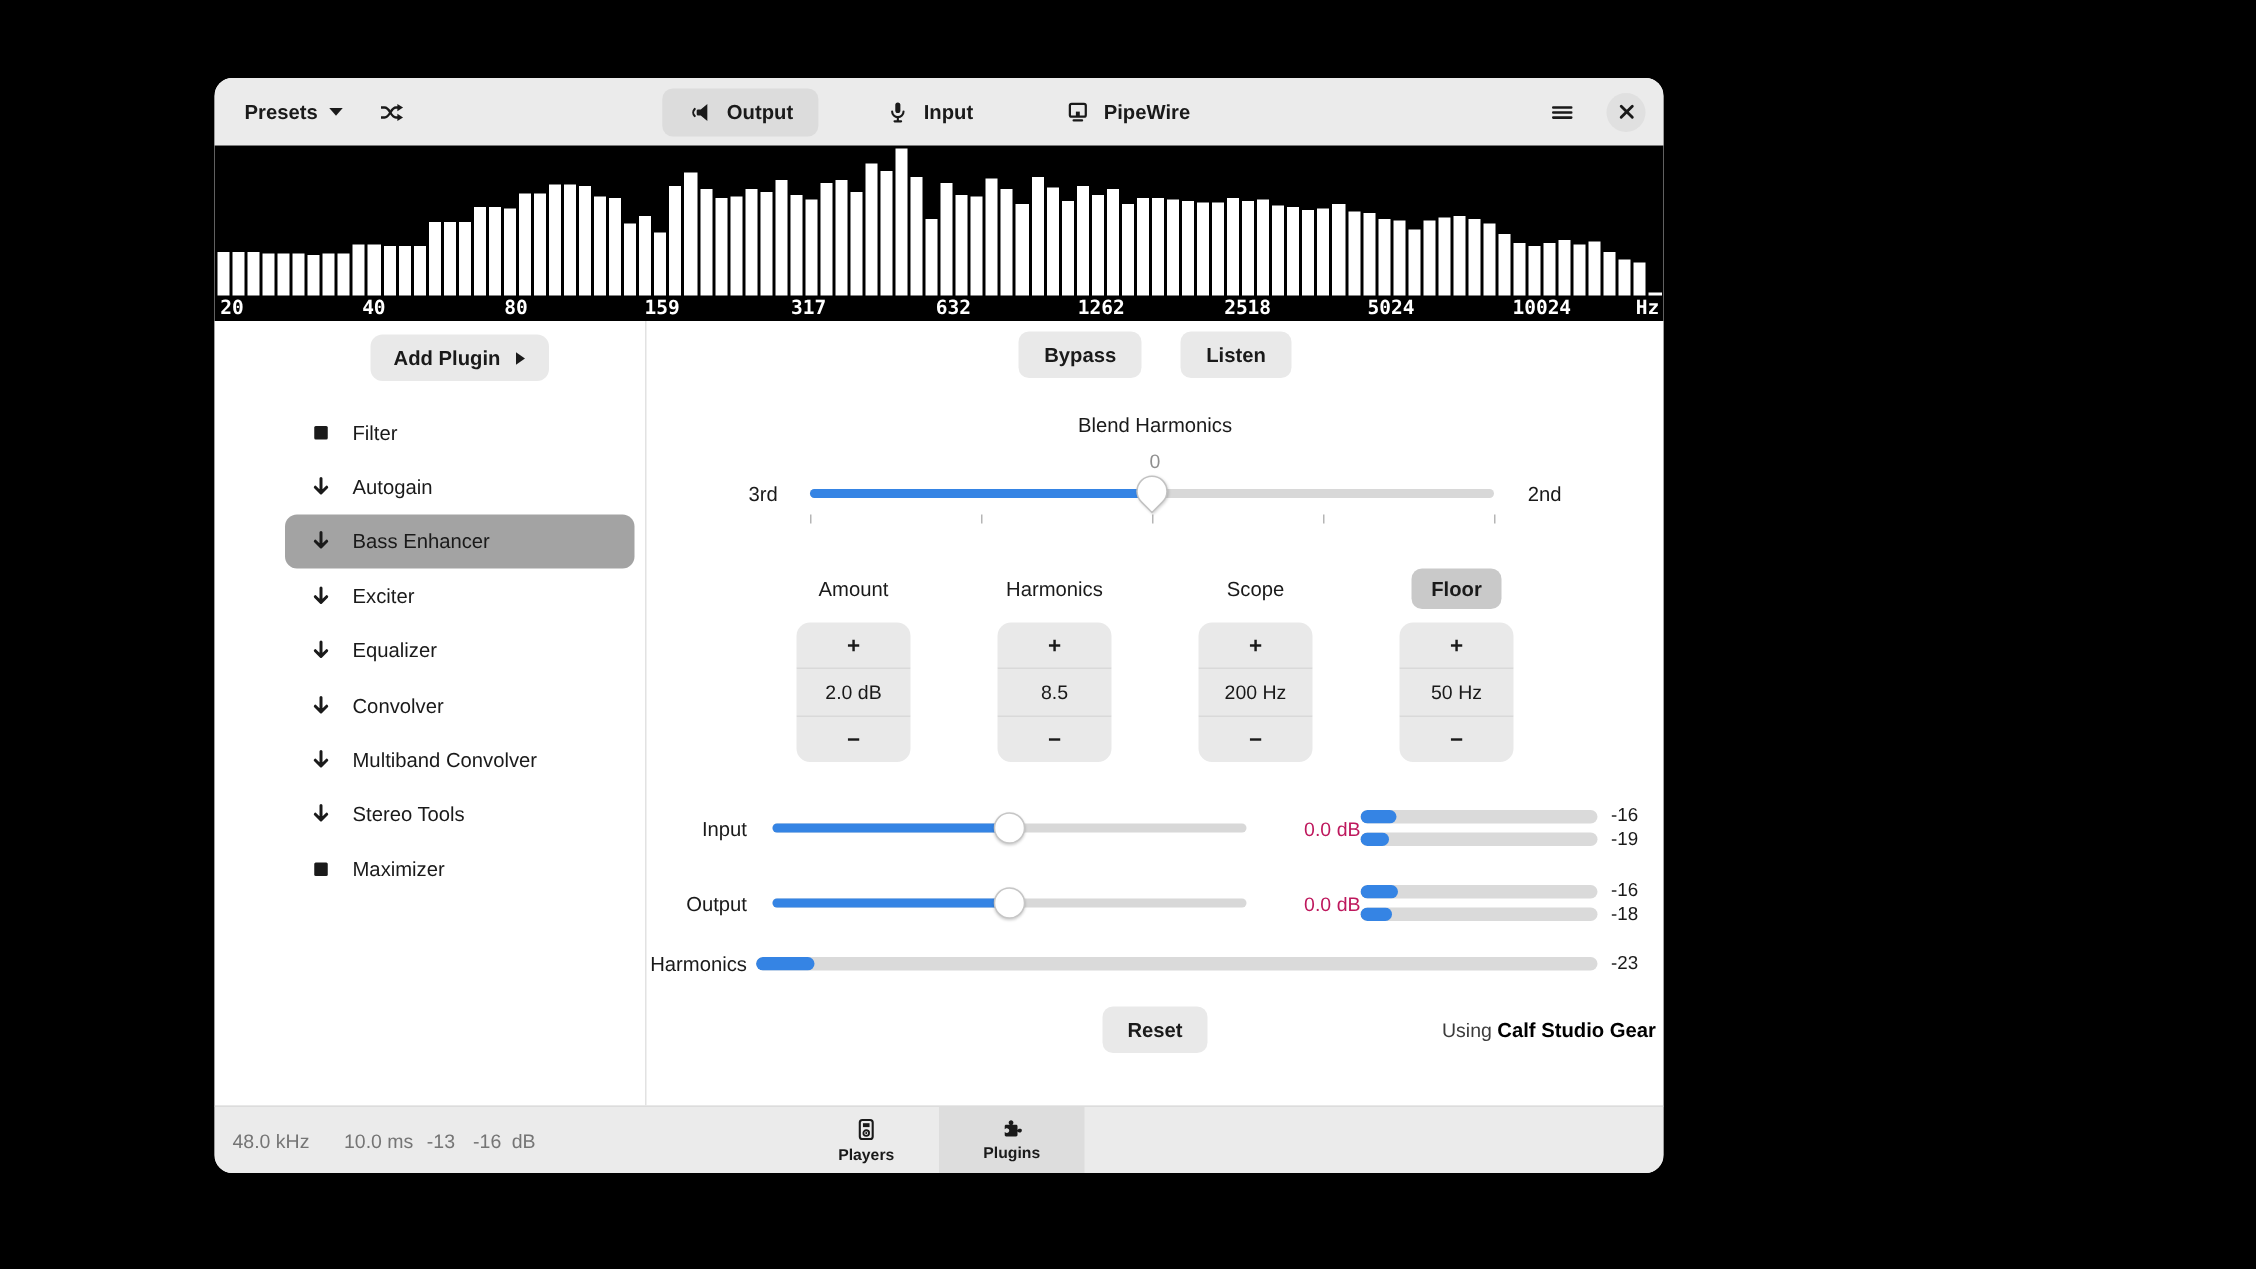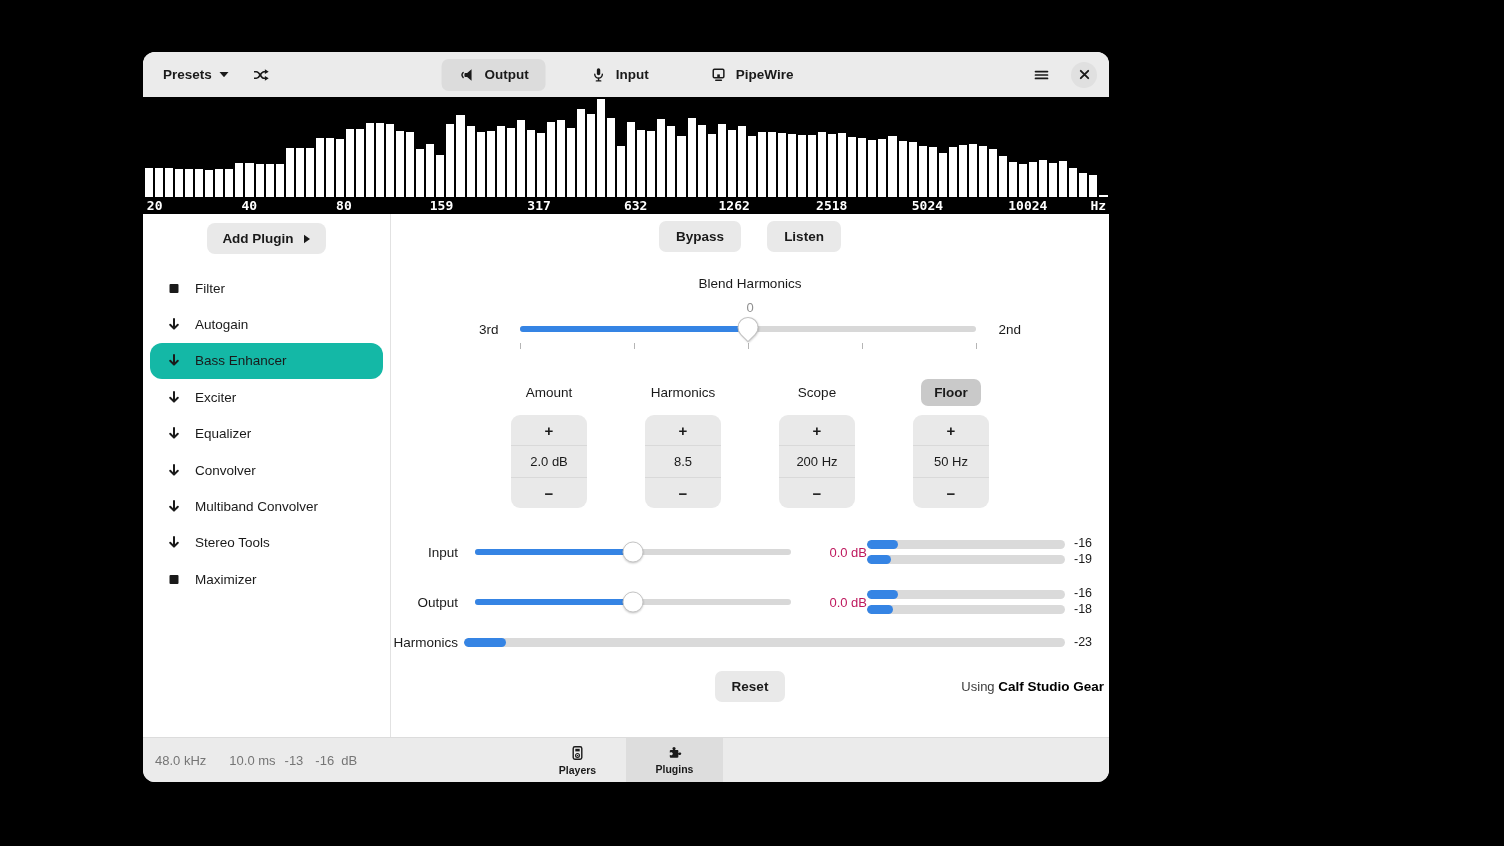--- a/index.html
+++ b/index.html
@@ -23,25 +23,25 @@
   
   .spectrum { height:117px; flex:0 0 auto; background:#000; position:relative; }
   .sbars { position:absolute; left:2px; right:2px; top:2px; bottom:17px; display:flex; align-items:flex-end; gap:2px; }
   .sbar { flex:1 1 0; background:#fff; min-width:0; }
   .freqs { position:absolute; left:0; right:0; bottom:2px; height:14px; }
   .freq { position:absolute; bottom:0; color:#fff; font-family:"DejaVu Sans Mono",monospace; font-weight:700; font-size:13px; line-height:1; transform:translateX(-50%); white-space:nowrap; }
   .freq.left { transform:none; }
   .freq.right { transform:translateX(-100%); }
 
   
-  .content { flex:1; display:flex; min-height:0; background:#fff; }
+  .content { flex:1; display:flex; min-height:0; background:#fff;padding-left:40px; }
   .sidebar { width:248px; flex:0 0 auto; border-right:1px solid #e2e2e2; padding-top:9px; }
   .add-plugin { margin:0 auto 16px; display:flex; align-items:center; gap:9px; background:#e9e9e9; border-radius:8px; font-weight:700; font-size:13.5px; padding:8px 15px; width:max-content; }
   .plugin-item { height:36.4px; margin:0 7px; display:flex; align-items:center; gap:13px; padding-left:16px; border-radius:8px; font-size:13.5px; }
-  .plugin-item.selected { background:#14b8a6;border-radius:12px; }
+  .plugin-item.selected { background:#a3a3a3; }
   .p-icon { width:16px; display:flex; justify-content:center; }
 
   
   .main { flex:1; display:flex; flex-direction:column; align-items:center; padding-top:7px; position:relative; min-width:0; }
   .top-btns { display:flex; gap:26px; }
   .btn { background:#e9e9e9; border-radius:7px; font-weight:700; font-size:13.5px; padding:8px 17px; }
   .blend-title { margin-top:24px; font-size:13.5px; }
   .blend-value { margin-top:9px; font-size:13px; color:#8f8f8f; }
   .blend-row { margin-top:3px; display:flex; align-items:center; gap:22px; }
   .side-label { font-size:13.5px; }

